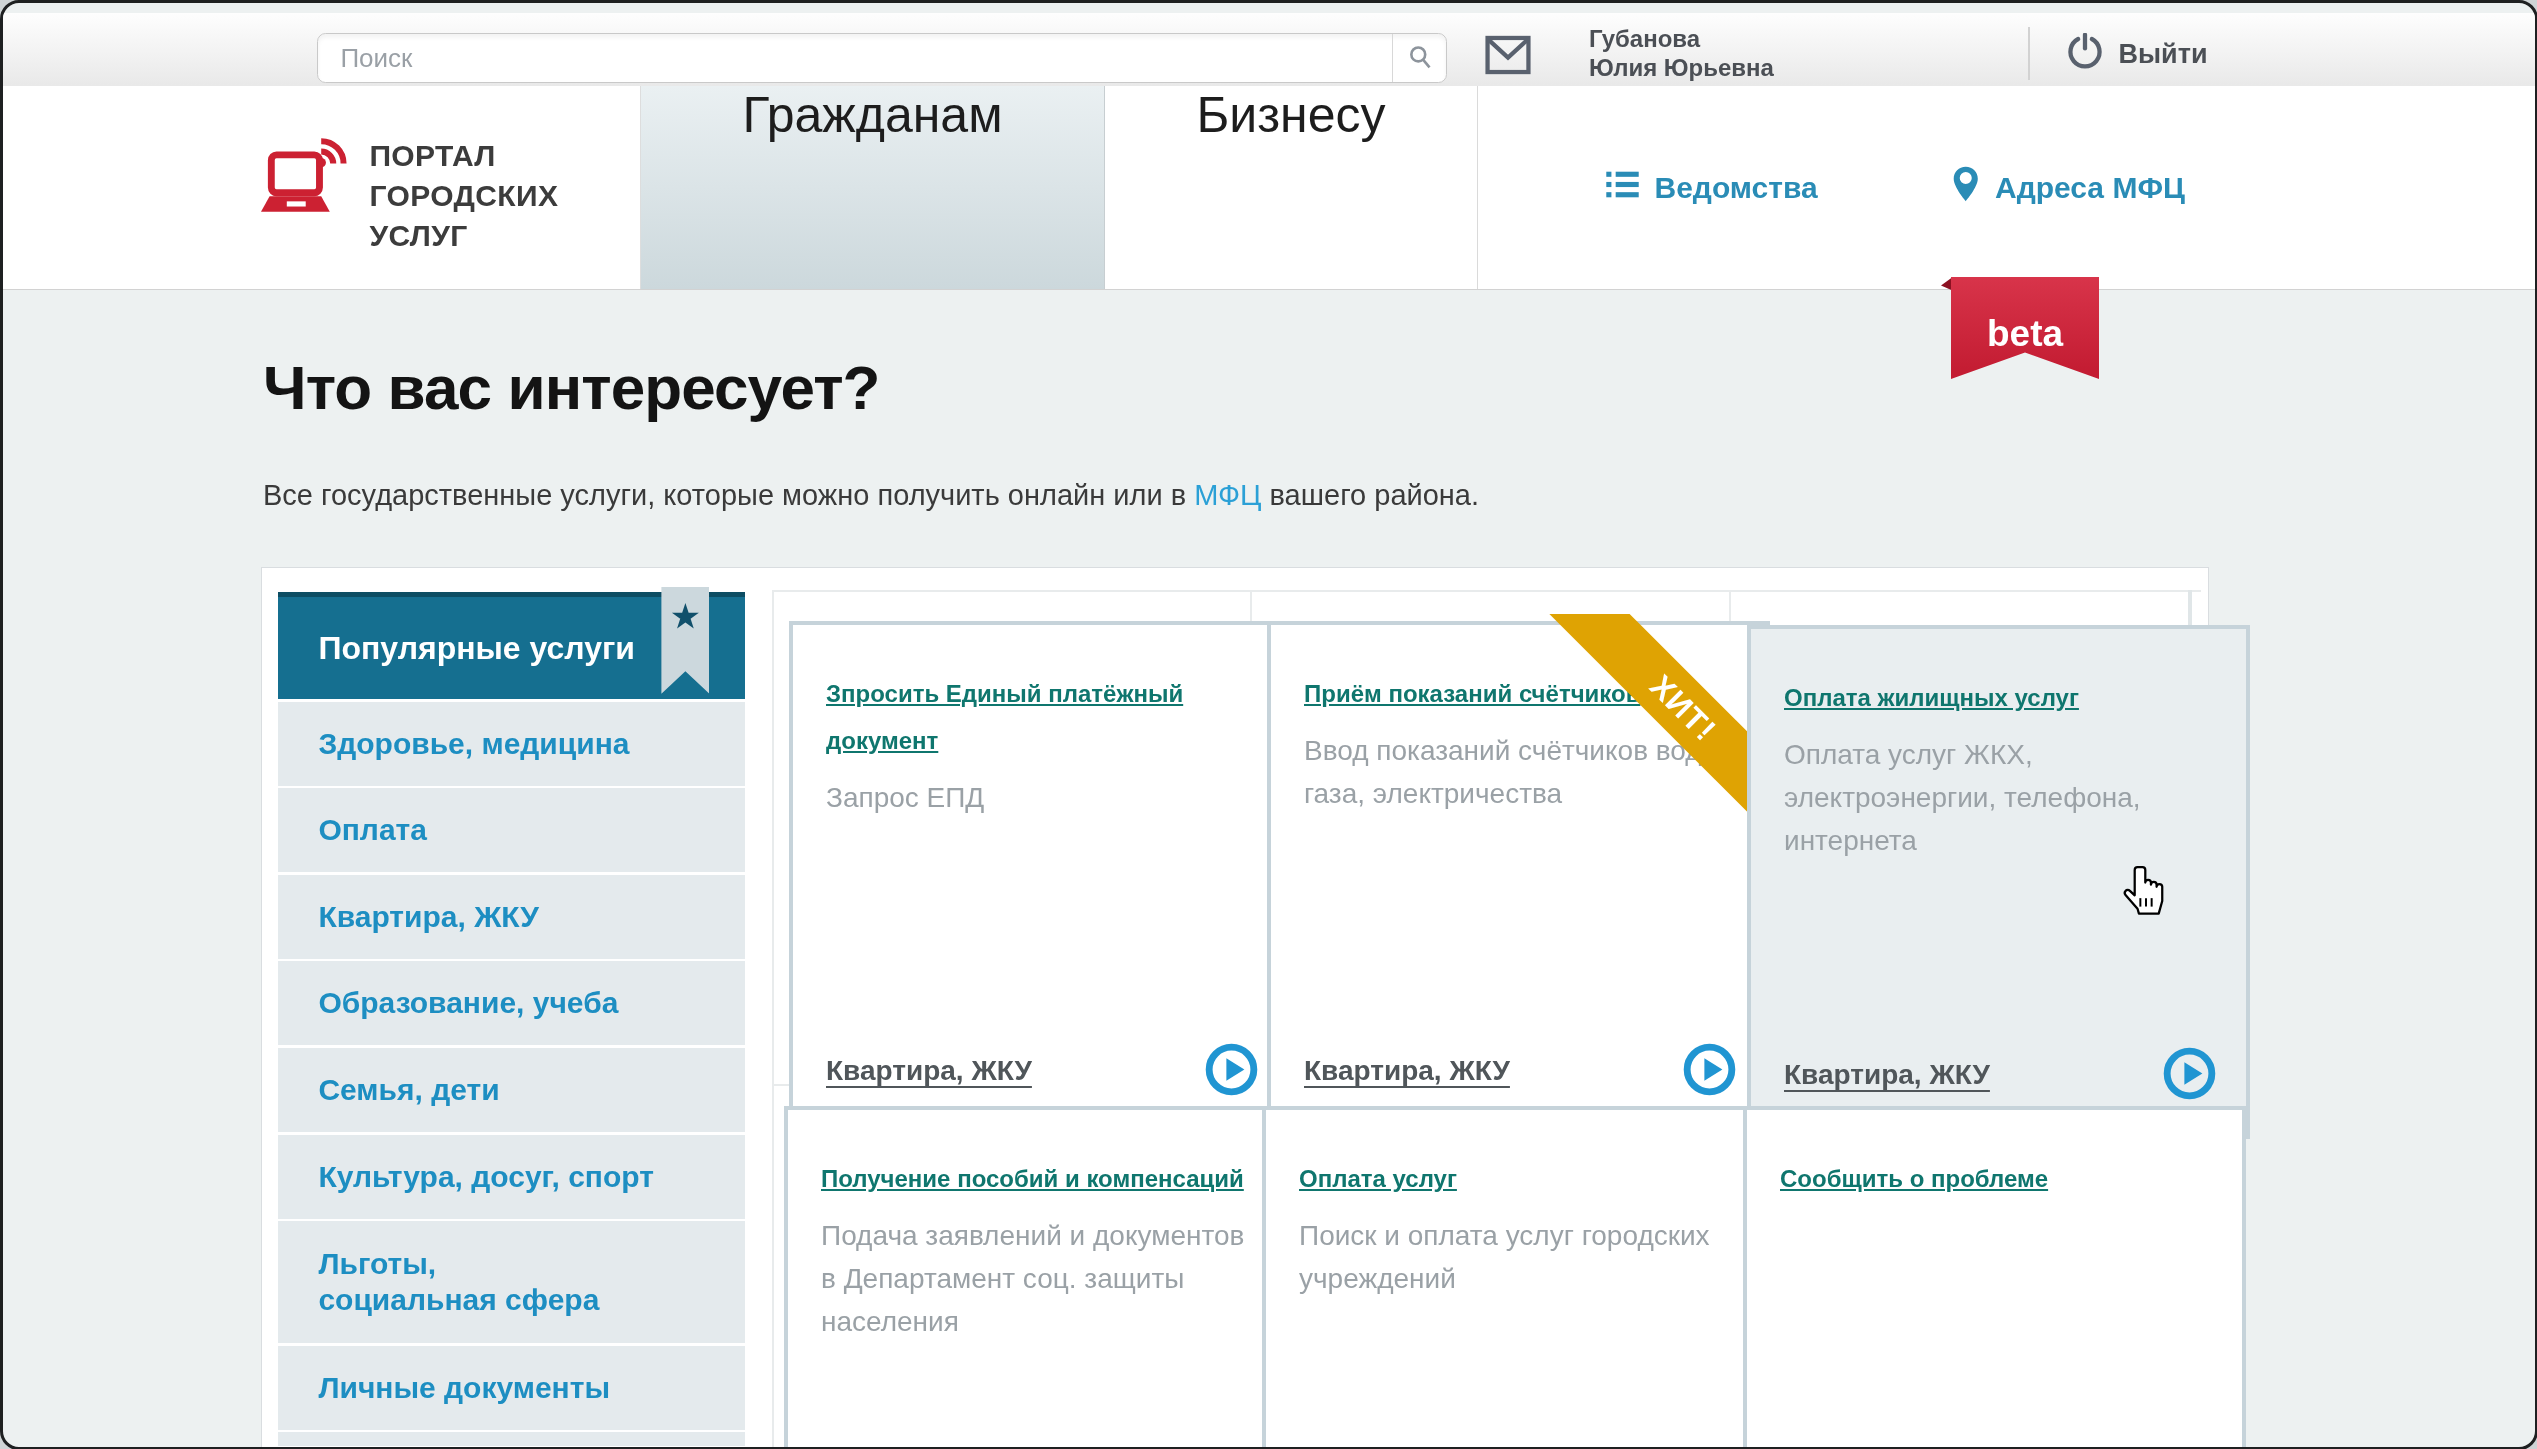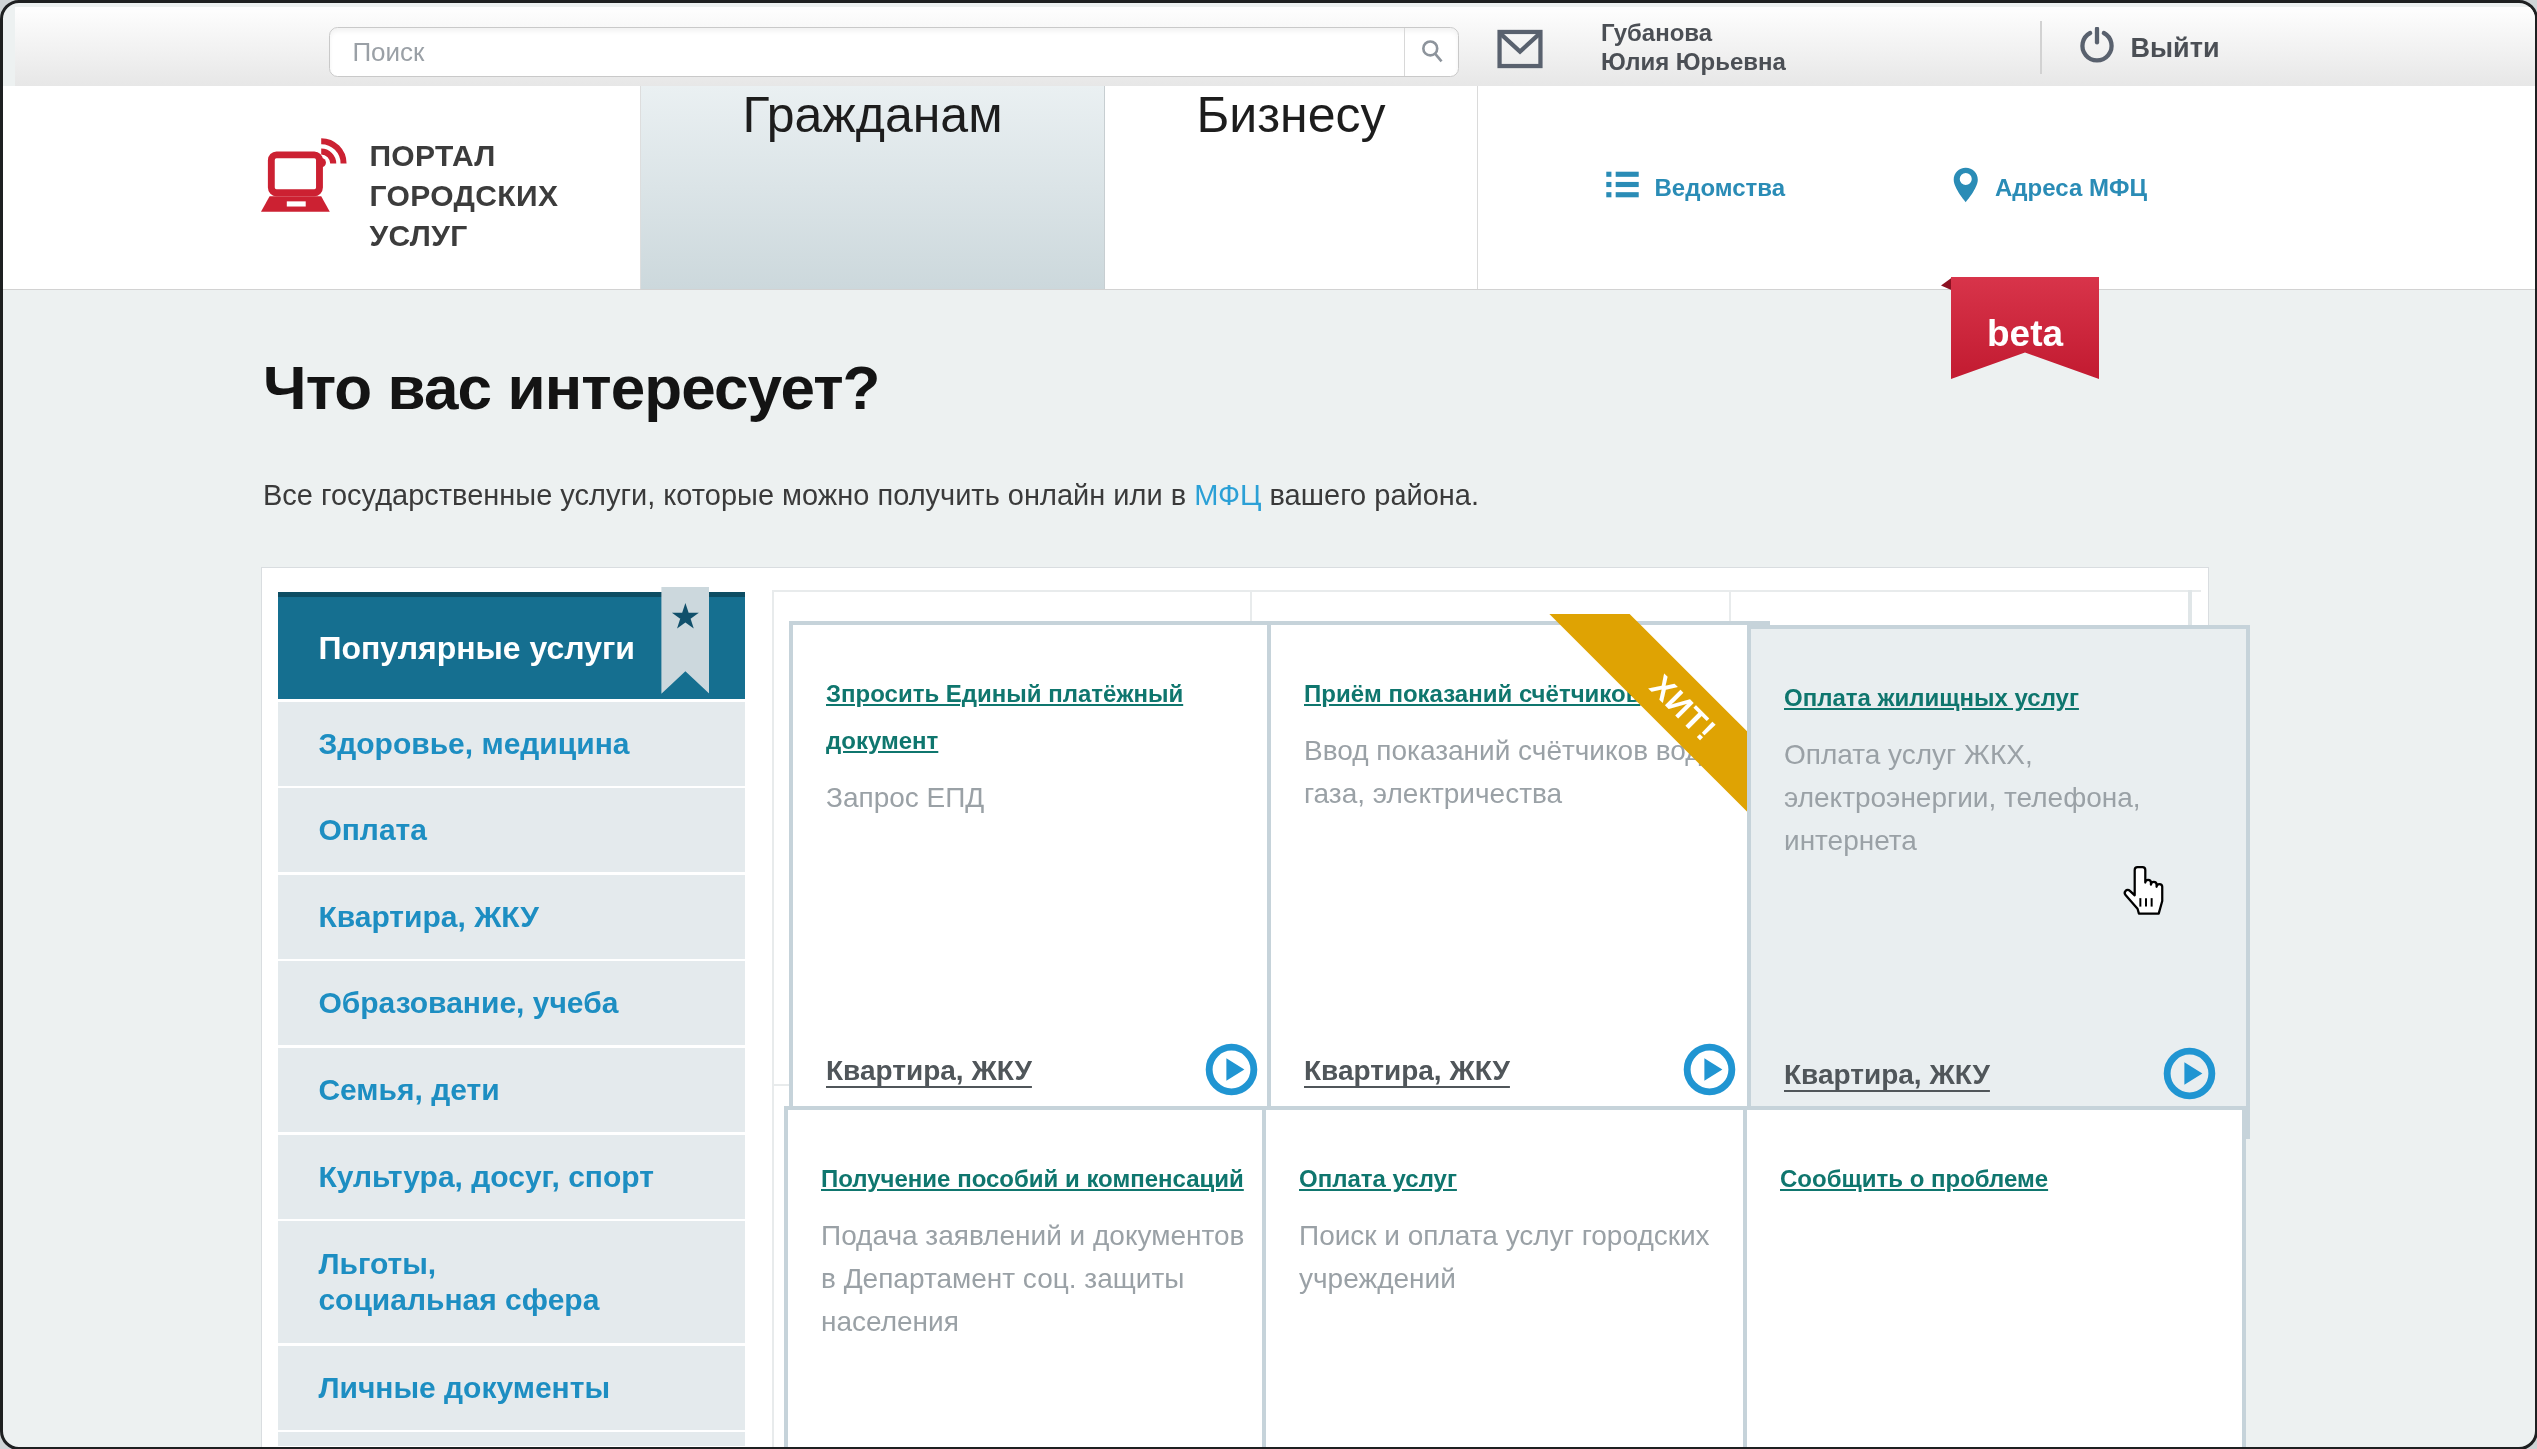--- a/index.html
+++ b/index.html
@@ -2,22 +2,22 @@
 <html style="font-size:13.8px"><head>
 <meta charset="utf-8">
 <style>
   html,body{margin:0;padding:0;background:#cfd4d6;}
   .screen{position:relative;width:2538px;height:1450px;font-family:"Liberation Sans",sans-serif;
           -webkit-font-smoothing:antialiased;}
   .frame{position:absolute;inset:0;border:3.4px solid #1e2021;border-radius:19px;overflow:hidden;
          background:#edf1f1;box-sizing:border-box;}
 
   
-  .topbar{position:absolute;left:0;top:4px;right:0;height:82px;
-          background:linear-gradient(#fefefe,#e6e6e6);border-bottom:1.7px solid #bfbfbf;margin-left:12px;}
+  .topbar{position:absolute;left:0;top:10px;right:0;height:82px;
+          background:linear-gradient(#fefefe,#e6e6e6);border-bottom:1.7px solid #bfbfbf;}
   .search{position:absolute;left:314px;top:20px;width:1130px;height:50px;background:#fff;
           border:1.7px solid #c9c9c9;border-radius:8.6px;display:flex;align-items:stretch;
           box-sizing:border-box;box-shadow:inset 0 3.4px 4.3px rgba(0,0,0,.05);}
   .search input{flex:1;border:0;outline:none;background:transparent;font-family:inherit;
           font-size:26px;color:#555;padding:0 22.4px;}
   .search input::placeholder{color:#9aa0a6;}
   .search-btn{width:53px;border-left:1.7px solid #d8d8d8;display:flex;align-items:center;
           justify-content:center;cursor:pointer;border-radius:0 6.9px 6.9px 0;}
   .mail{position:absolute;left:1482px;top:21.5px;}
   .user{position:absolute;left:1586px;top:11.2px;font-size:24px;font-weight:bold;color:#4b4f55;
@@ -31,21 +31,21 @@
           border-bottom:1.7px solid #d2d2d2;}
   .logo{position:absolute;left:258px;top:50px;display:flex;gap:22.4px;align-items:flex-start;}
   .logo-text{font-size:30px;font-weight:bold;color:#3c3c3c;line-height:40px;letter-spacing:0.4px;
           white-space:pre-line;}
   .tab{position:absolute;top:0;height:100%;display:flex;justify-content:center;
           font-size:50px;color:#1d1d1d;cursor:pointer;box-sizing:border-box;}
   .tab-citizens{left:637px;width:465px;background:linear-gradient(#eaf0f2,#ccd8dc);
           border-left:0.9px solid #dddddd;border-right:0.9px solid #c7ced1;}
   .tab-business{left:1102px;width:373px;background:#fff;border-right:0.9px solid #dadada;}
   .hlink{position:absolute;top:0;height:100%;display:flex;align-items:center;gap:15.5px;
-         font-size:24px;font-weight:bold;color:#2a8cb6;cursor:pointer;}
+         font-size:30px;font-weight:bold;color:#2a8cb6;cursor:pointer;}
   .hlink-vedomstva{left:1603px;}
   .hlink-adresa{left:1949px;}
 
   
   .beta{position:absolute;left:1948px;top:274px;width:148px;height:102px;z-index:40;
         background:linear-gradient(#d8344a 0%,#c41d33 90%);
         clip-path:polygon(0 0,100% 0,100% 100%,50% 74%,0 100%);
         display:flex;justify-content:center;font-size:37px;font-weight:bold;color:#fff;
         padding-top:36px;box-sizing:border-box;}
   .beta-fold{position:absolute;left:1938px;top:275px;width:10.3px;height:12px;background:#8c1122;

